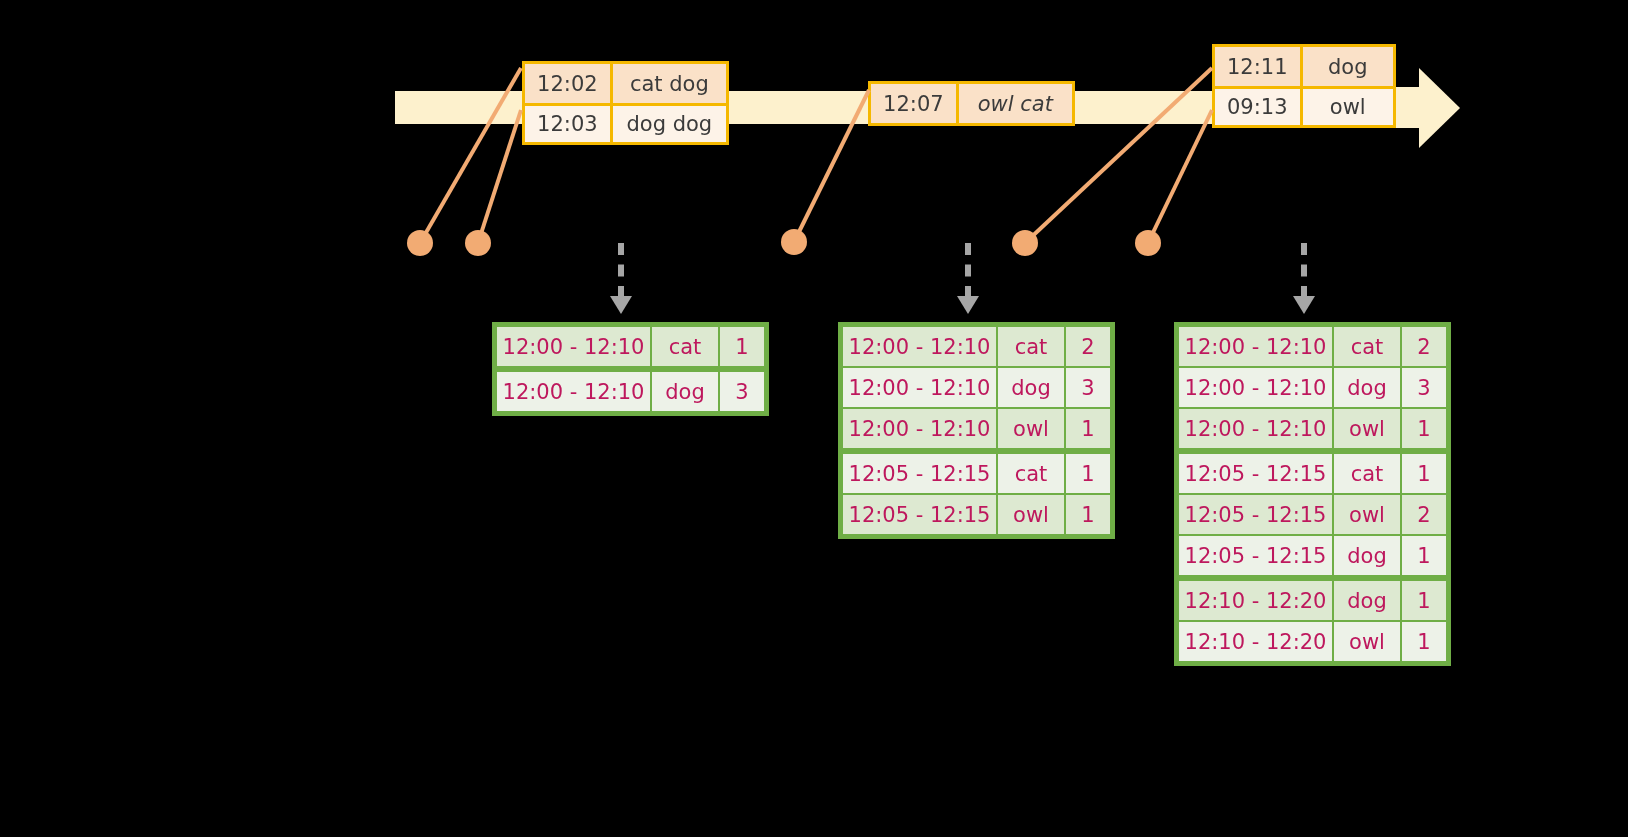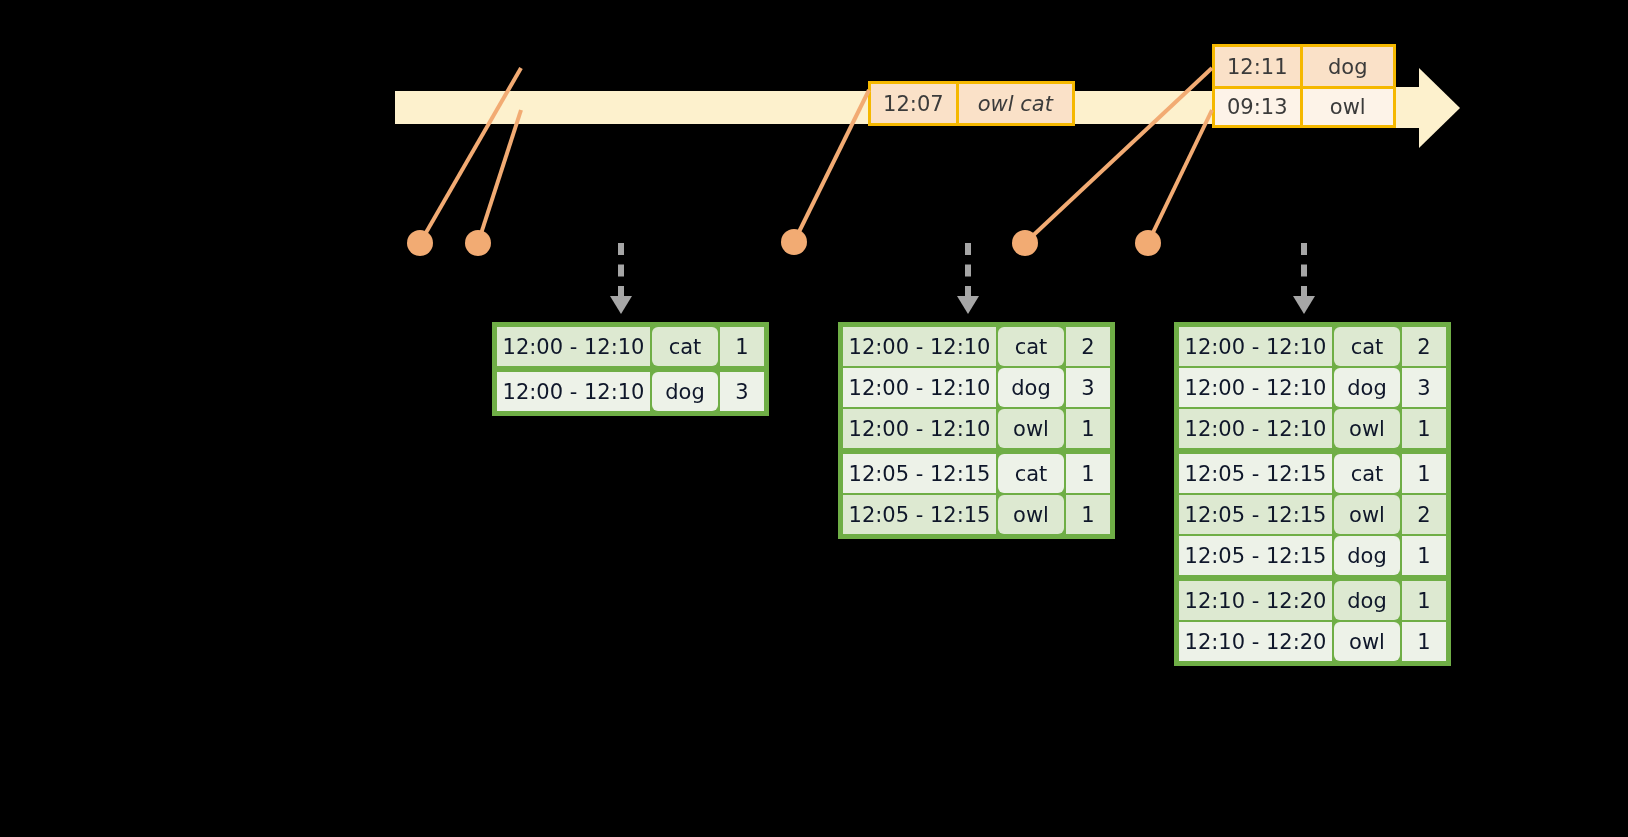--- a/index.html
+++ b/index.html
@@ -133,44 +133,54 @@
     height: 39px;
     box-sizing: border-box;
   }
   .res-row + .res-row { margin-top: 2px; }
   .res-row.group-end + .res-row { margin-top: 6px; }
   .res-cell {
     display: flex;
     align-items: center;
     justify-content: center;
     font-size: 21px;
-    color: #0f172a;
+    color: #be185d;
     box-sizing: border-box;
   }
   .res-row.shade .res-cell { background: #dde9d1; }
   .res-row.light .res-cell { background: #edf2e8; }
   .res-cell.window { width: 153px; }
-  .res-cell.word   { width: 66px;  margin-left: 2px; border-radius: 6px; }
+  .res-cell.word   { width: 66px;  margin-left: 2px; }
   .res-cell.count  { width: 44px;  margin-left: 2px; }
 
   #table-left   { left: 492px;  top: 322px; }
   #table-middle { left: 838px;  top: 322px; }
   #table-right  { left: 1174px; top: 322px; }
 </style>
 </head>
 <body>
 
 <div id="stage">
 
   <div id="timeline-layer">
 
     <div class="timeline-bar"></div>
     <div class="timeline-arrowstem"></div>
     <div class="timeline-arrowhead"></div>
 
+    <div class="event-box" id="event-box-1">
+      <div class="event-row alt">
+        <div class="event-cell time">12:02</div>
+        <div class="event-cell words">cat dog</div>
+      </div>
+      <div class="event-row plain">
+        <div class="event-cell time">12:03</div>
+        <div class="event-cell words">dog dog</div>
+      </div>
+    </div>
 
     <div class="event-box" id="event-box-2">
       <div class="event-row alt">
         <div class="event-cell time">12:07</div>
         <div class="event-cell words">owl cat</div>
       </div>
     </div>
 
     <div class="event-box" id="event-box-3">
       <div class="event-row alt">

